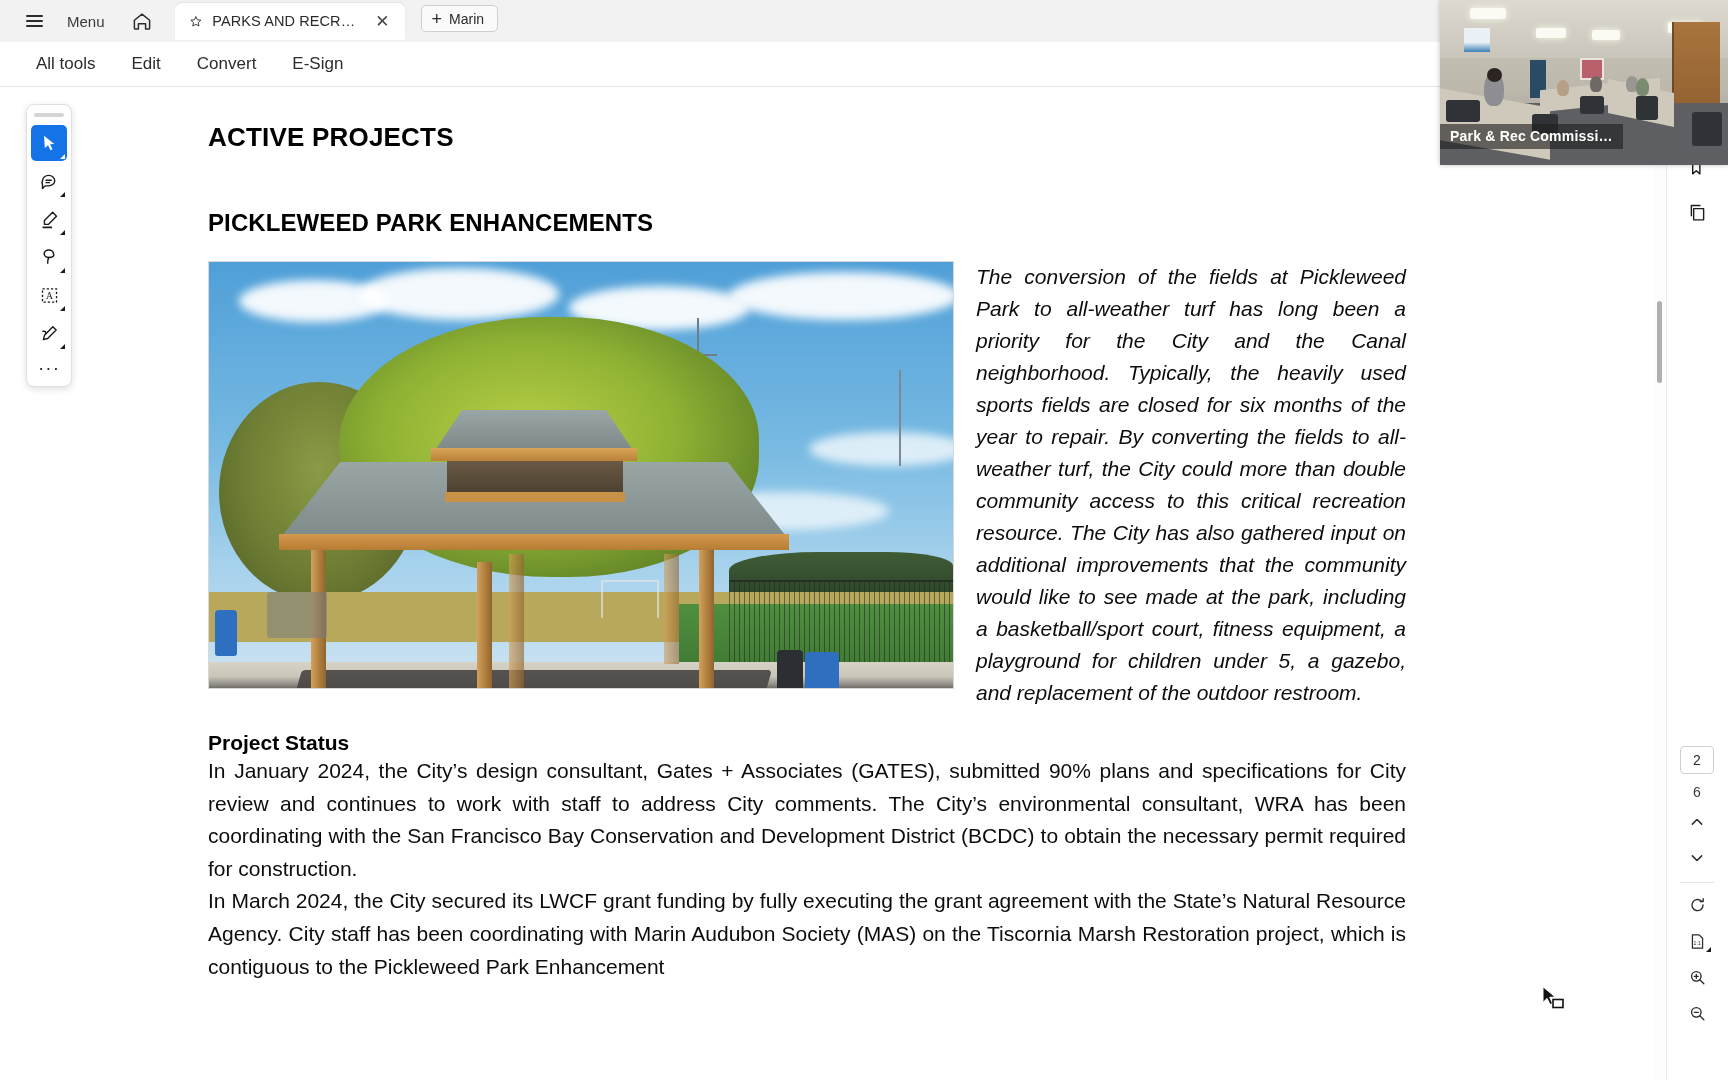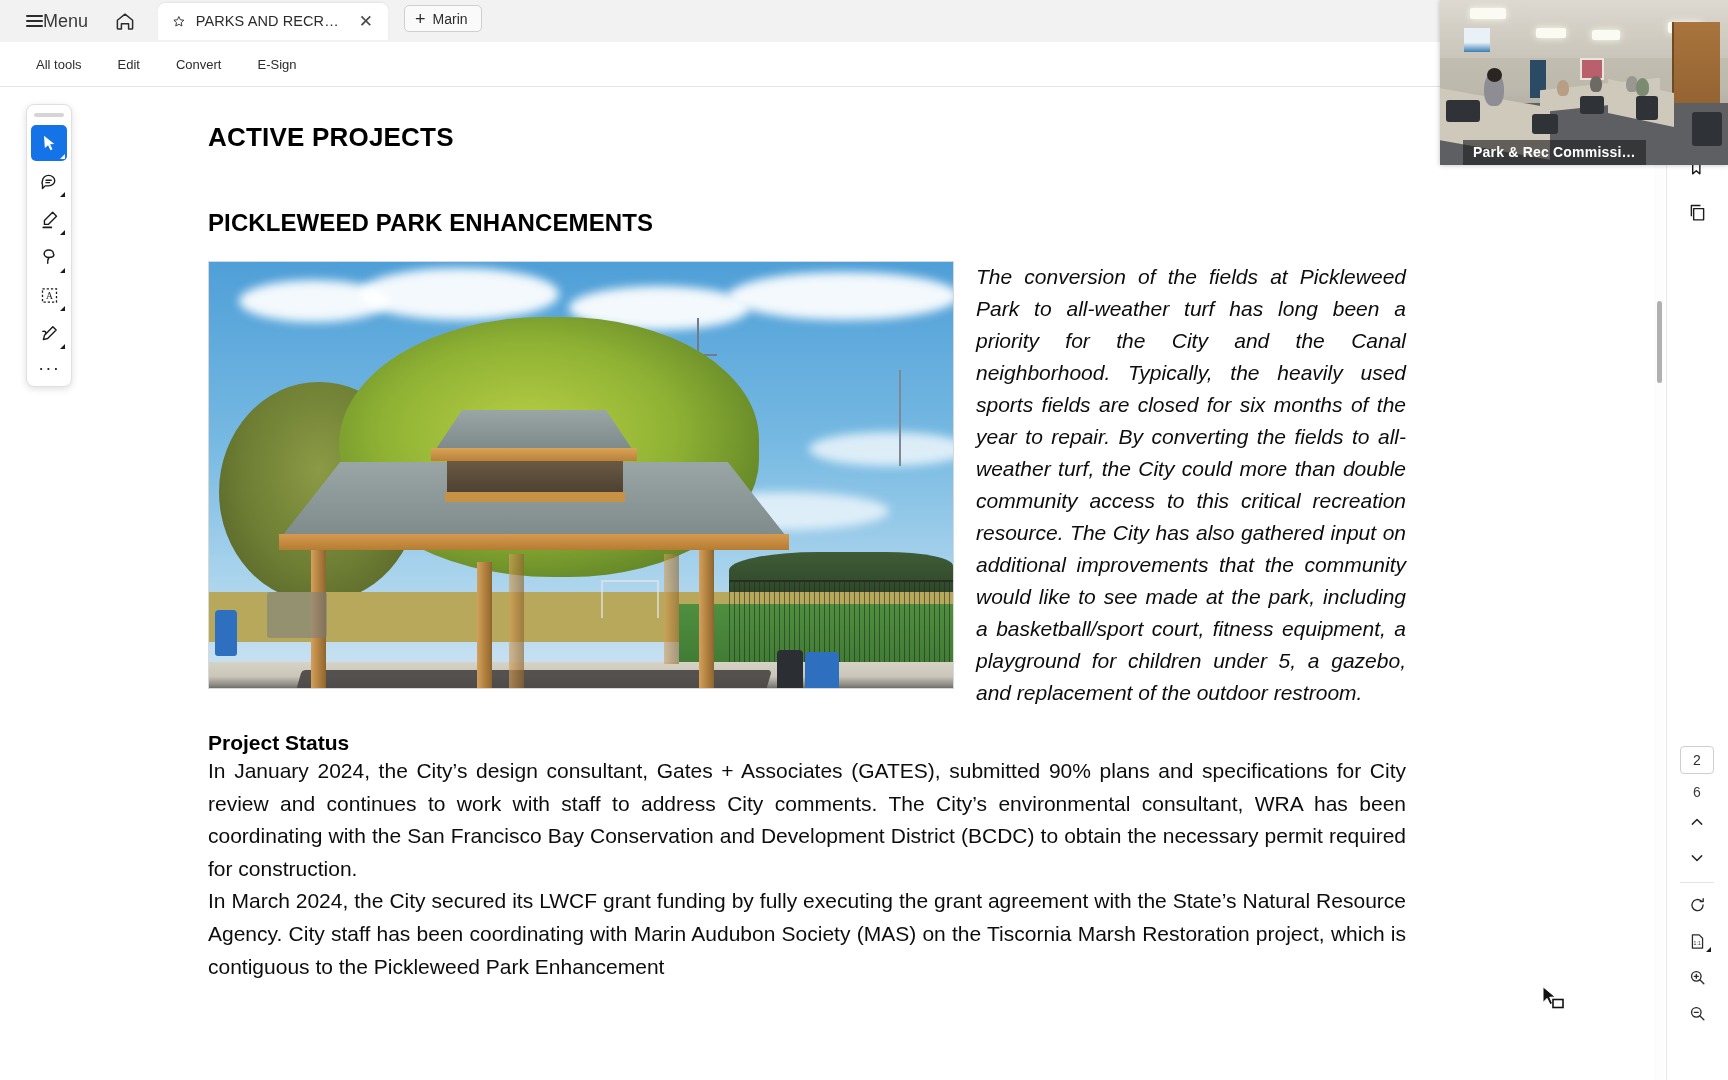--- a/index.html
+++ b/index.html
@@ -13,23 +13,23 @@
   .app { position: relative; width: 1728px; height: 1080px; background:#fff; }
 
   
   .tabstrip {
     position: absolute; left:0; top:0; width:1728px; height:42px;
     background:#f2f2f2;
     display:flex; align-items:flex-end;
   }
   .tabstrip-left { display:flex; align-items:center; height:42px; padding-left:18px; gap:4px; }
   .menu-btn {
-    display:flex; align-items:center; gap:0;
+    display:flex; align-items:center; gap:24px;
     height:30px; padding:0 8px; border-radius:4px; cursor:pointer;
-    font-size:18px; color:#3a3a3a;justify-content:flex-end;
+    font-size:15px; color:#3a3a3a;justify-content:flex-end;
   }
   .hamburger { display:flex; flex-direction:column; gap:3px; width:17px; }
   .hamburger i { display:block; height:2px; background:#2c2c2c; border-radius:1px; }
   .home-btn { width:38px; height:34px; display:flex; align-items:center; justify-content:center; cursor:pointer; border-radius:4px; margin-left:6px;}
 
   .doc-tab {
     display:flex; align-items:center; gap:10px;
     height:37px; margin-left:10px; padding:0 12px 0 14px;
     background:#ffffff;
     border-radius:7px 7px 0 0;
@@ -51,21 +51,21 @@
   .tabstrip-right { margin-left:auto; display:flex; align-items:center; gap:4px; height:42px; padding-right:20px;}
   .icon-btn { width:34px; height:30px; display:flex; align-items:center; justify-content:center; border-radius:4px; cursor:pointer;}
 
   
   .toolbar {
     position:absolute; left:0; top:42px; width:1728px; height:45px;
     background:#ffffff; border-bottom:1px solid #e4e4e4;
     display:flex; align-items:center;
   }
   .tb-item {
-    font-size:13px; color:#2c2c2c; padding:6px 14px; margin-left:8px;
+    font-size:17px; color:#2c2c2c; padding:6px 14px; margin-left:8px;
     border-radius:4px; cursor:pointer; white-space:nowrap;
   }
   .tb-item:first-child { margin-left:22px; }
   .tb-search {
     margin-left:auto; margin-right:24px;
     display:flex; align-items:center; gap:10px;
     font-size:15px; color:#4a4a4a; cursor:pointer;
   }
 
   
@@ -207,25 +207,24 @@
      background:linear-gradient(180deg,#a9743d,#8a5c2d); border-left:2px solid #6f4a23; }
   .v-floor { position:absolute; left:0; right:0; bottom:0; height:62px; background:#5d5f62; }
   .v-table { position:absolute; background:#cfc9bb; }
   .v-chair { position:absolute; background:#2f3237; border-radius:3px; }
   .v-person { position:absolute; border-radius:50% 50% 40% 40%; }
   .v-art { position:absolute; left:140px; top:58px; width:24px; height:22px;
      background:#b9606c; border:2px solid #e9e5dc; }
   .v-screen { position:absolute; left:24px; top:28px; width:26px; height:24px;
      background:linear-gradient(180deg,#e9f1f7 60%,#3a7fb5 100%); }
   .v-label {
-    position:absolute; left:0; bottom:0; padding:4px 10px 5px 10px;
+    position:absolute; left:0; bottom:16px; padding:4px 10px 5px 10px;
     background:rgba(30,30,30,.62); color:#fff;
     font-size:14px; font-weight:bold; letter-spacing:.2px;
     white-space:nowrap;
-    margin-left:23px;
   }
 
   
   .cursor { position:absolute; left:1540px; top:985px; z-index:40; pointer-events:none;}
 </style>
 </head>
 <body>
 
 <div class="app">
 

